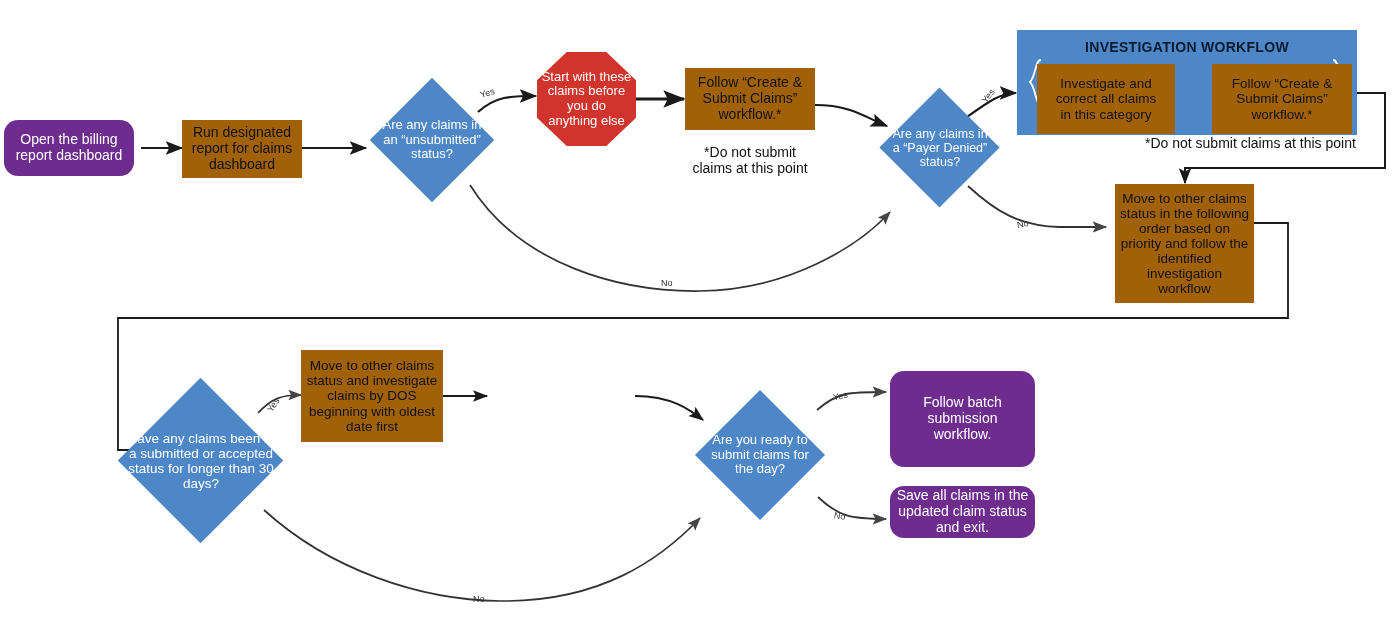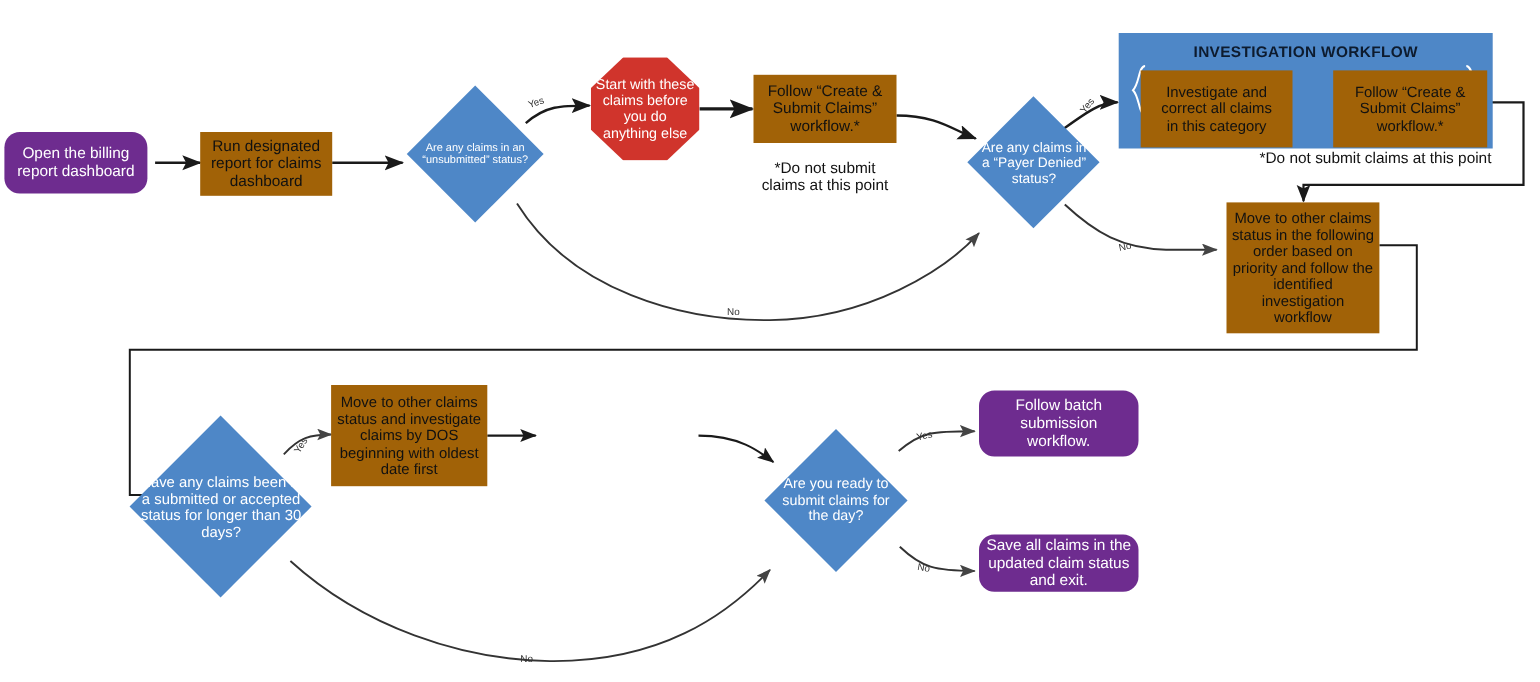--- a/index.html
+++ b/index.html
@@ -86,21 +86,21 @@
   <div class="node terminator" style="left:4px;top:120px;width:130px;height:56px;font-size:14px;padding:0 8px;">
     <span>Open the billing report dashboard</span>
   </div>
 
   <div class="node process" style="left:182px;top:120px;width:120px;height:58px;font-size:14px;padding:0 6px;">
     <span>Run designated report for claims dashboard</span>
   </div>
 
   <div class="diamond-wrap" style="left:370px;top:78px;width:124px;height:124px;">
     <div class="diamond-bg" style="width:88px;height:88px;left:18px;top:18px;"></div>
-    <div class="node decision" style="left:0;top:0;width:124px;height:124px;font-size:10px;">
+    <div class="node decision" style="left:0;top:0;width:124px;height:124px;font-size:13px;">
       <span class="dtext">Are any claims in an “unsubmitted” status?</span>
     </div>
   </div>
 
   <div class="node octagon" style="left:537px;top:52px;width:99px;height:94px;font-size:13px;padding:0 4px;">
     <span>Start with these claims before you do anything else</span>
   </div>
 
   <div class="node process" style="left:685px;top:68px;width:130px;height:62px;font-size:14px;padding:0 5px;">
     <span>Follow “Create &amp; Submit Claims” workflow.*</span>
@@ -146,21 +146,21 @@
   </div>
 
 
   <div class="diamond-wrap" style="left:695px;top:390px;width:130px;height:130px;">
     <div class="diamond-bg" style="width:92px;height:92px;left:19px;top:19px;"></div>
     <div class="node decision" style="left:0;top:0;width:130px;height:130px;font-size:13px;">
       <span class="dtext">Are you ready to submit claims for the day?</span>
     </div>
   </div>
 
-  <div class="node terminator" style="left:890px;top:355px;width:145px;height:60px;font-size:14px;padding:0 8px;">
+  <div class="node terminator" style="left:890px;top:371px;width:145px;height:96px;font-size:14px;padding:0 8px;">
     <span>Follow batch submission workflow.</span>
   </div>
 
   <div class="node terminator" style="left:890px;top:486px;width:145px;height:52px;font-size:14px;padding:0 2px;">
     <span>Save all claims in the updated claim status and exit.</span>
   </div>
 
 </div>
 
 </body></html>

